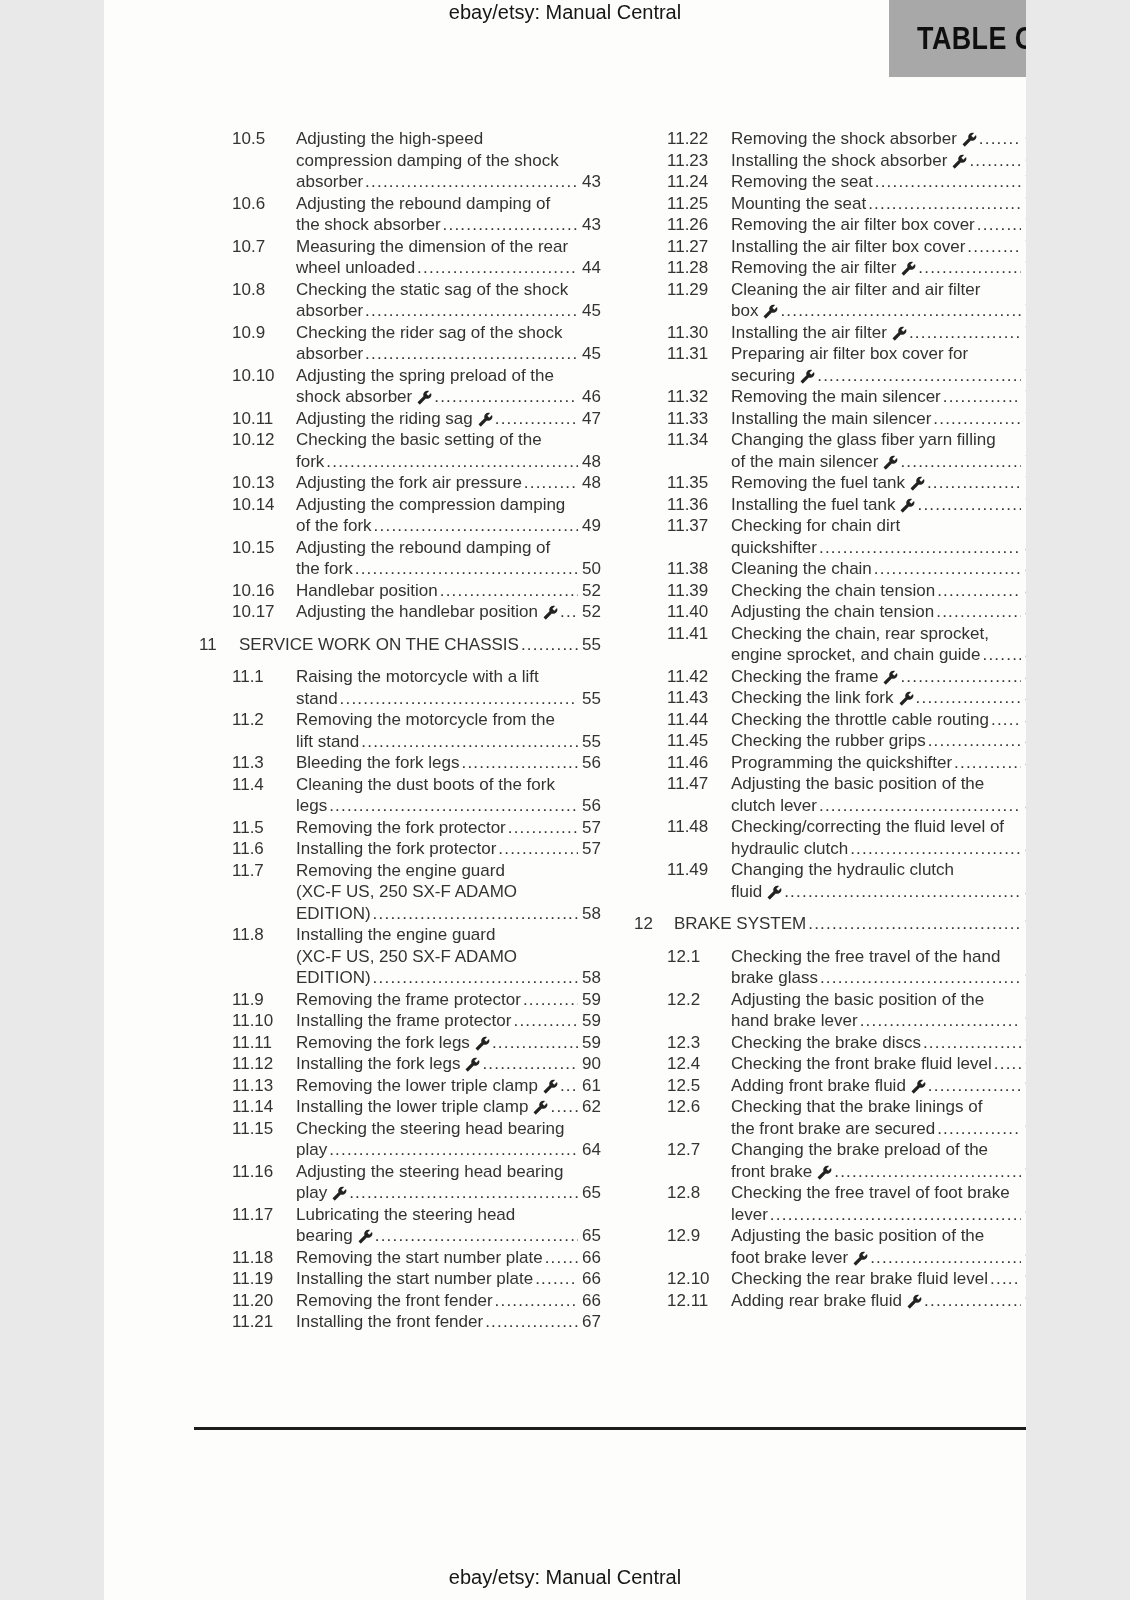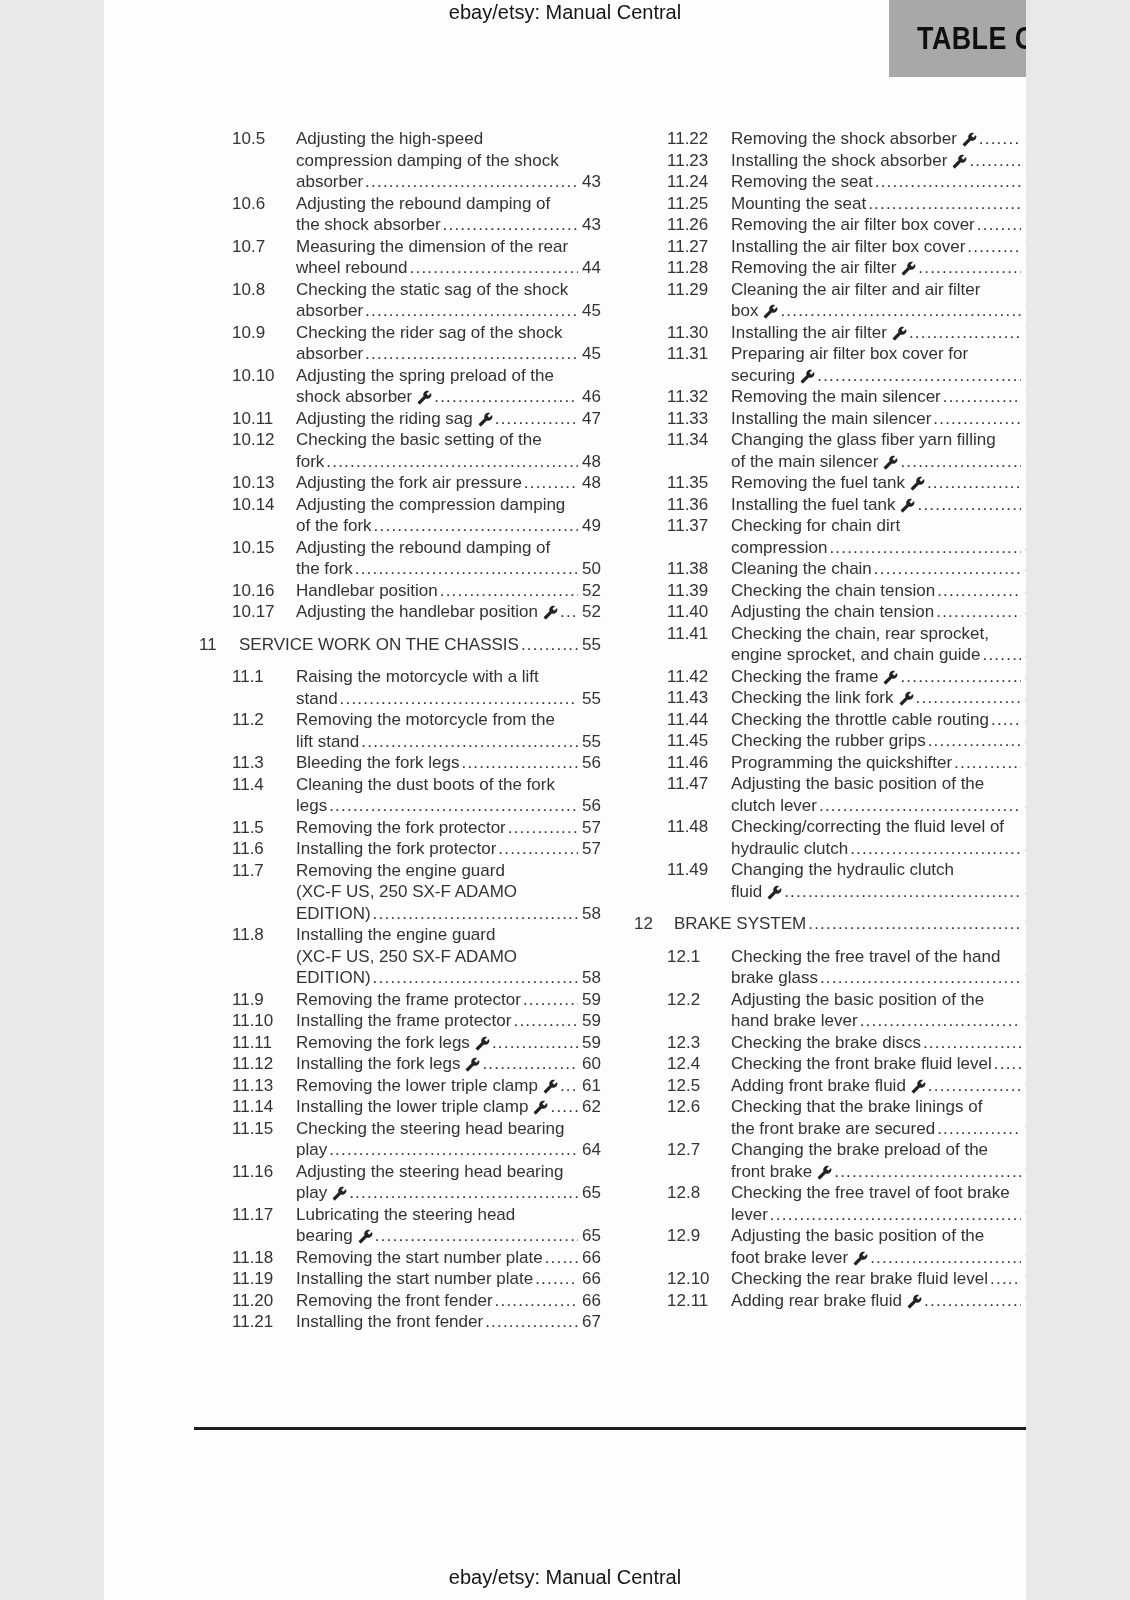--- a/index.html
+++ b/index.html
@@ -98,21 +98,21 @@
             <span class="leader">....................................................................................................................................................................................</span>
             <span class="toc-page">43</span>
           </div>
         </div>
       </div>
       <div class="toc-entry">
         <span class="toc-num">10.7</span>
         <div class="toc-body">
           <div class="toc-line plain">Measuring the dimension of the rear</div>
           <div class="toc-line">
-            <span class="toc-text">wheel rebound</span>
+            <span class="toc-text">wheel unloaded</span>
             <span class="leader">....................................................................................................................................................................................</span>
             <span class="toc-page">44</span>
           </div>
         </div>
       </div>
       <div class="toc-entry">
         <span class="toc-num">10.8</span>
         <div class="toc-body">
           <div class="toc-line plain">Checking the static sag of the shock</div>
           <div class="toc-line">
@@ -358,21 +358,21 @@
       </div>
       <div class="toc-entry">
         <span class="toc-num">11.12</span>
         <div class="toc-body">
           <div class="toc-line">
             <span class="toc-text">Installing the fork legs</span>
             <svg class="wrench-icon" viewBox="0 0 24 24">
               <path d="M22.7,19L13.6,9.9C14.5,7.6 14,4.9 12.1,3C10.1,1 7.1,0.6 4.7,1.7L9,6L6,9L1.6,4.7C0.4,7.1 0.9,10.1 2.9,12.1C4.8,14 7.5,14.5 9.8,13.6L18.9,22.7C19.3,23.1 19.9,23.1 20.3,22.7L22.6,20.4C23.1,20 23.1,19.3 22.7,19Z"></path>
             </svg>
             <span class="leader">....................................................................................................................................................................................</span>
-            <span class="toc-page">60</span>
+            <span class="toc-page">90</span>
           </div>
         </div>
       </div>
       <div class="toc-entry">
         <span class="toc-num">11.13</span>
         <div class="toc-body">
           <div class="toc-line">
             <span class="toc-text">Removing the lower triple clamp</span>
             <svg class="wrench-icon" viewBox="0 0 24 24">
               <path d="M22.7,19L13.6,9.9C14.5,7.6 14,4.9 12.1,3C10.1,1 7.1,0.6 4.7,1.7L9,6L6,9L1.6,4.7C0.4,7.1 0.9,10.1 2.9,12.1C4.8,14 7.5,14.5 9.8,13.6L18.9,22.7C19.3,23.1 19.9,23.1 20.3,22.7L22.6,20.4C23.1,20 23.1,19.3 22.7,19Z"></path>
@@ -654,21 +654,21 @@
             <span class="leader">....................................................................................................................................................................................</span>
             <span class="toc-page">79</span>
           </div>
         </div>
       </div>
       <div class="toc-entry">
         <span class="toc-num">11.37</span>
         <div class="toc-body">
           <div class="toc-line plain">Checking for chain dirt</div>
           <div class="toc-line">
-            <span class="toc-text">compression</span>
+            <span class="toc-text">quickshifter</span>
             <span class="leader">....................................................................................................................................................................................</span>
             <span class="toc-page">81</span>
           </div>
         </div>
       </div>
       <div class="toc-entry">
         <span class="toc-num">11.38</span>
         <div class="toc-body">
           <div class="toc-line">
             <span class="toc-text">Cleaning the chain</span>

